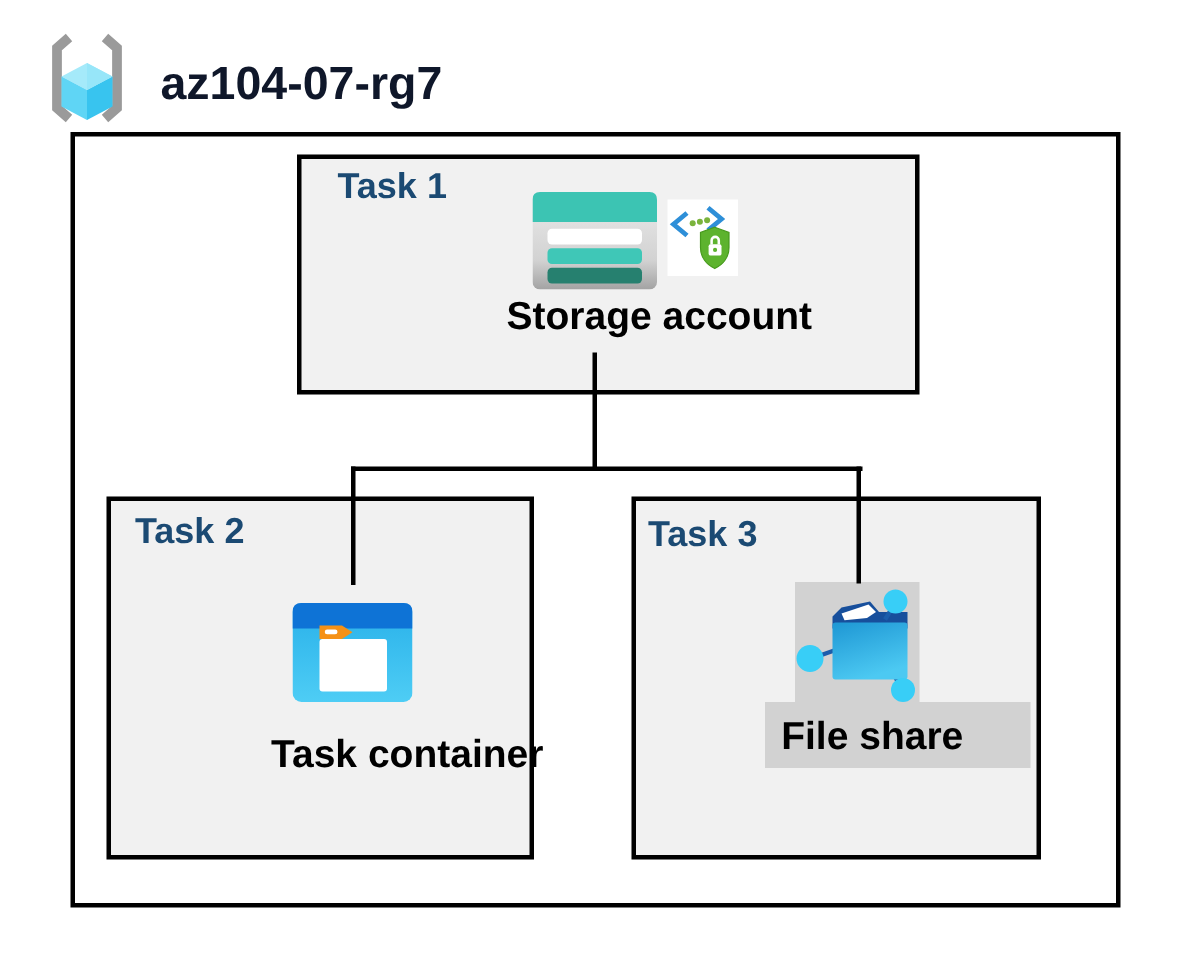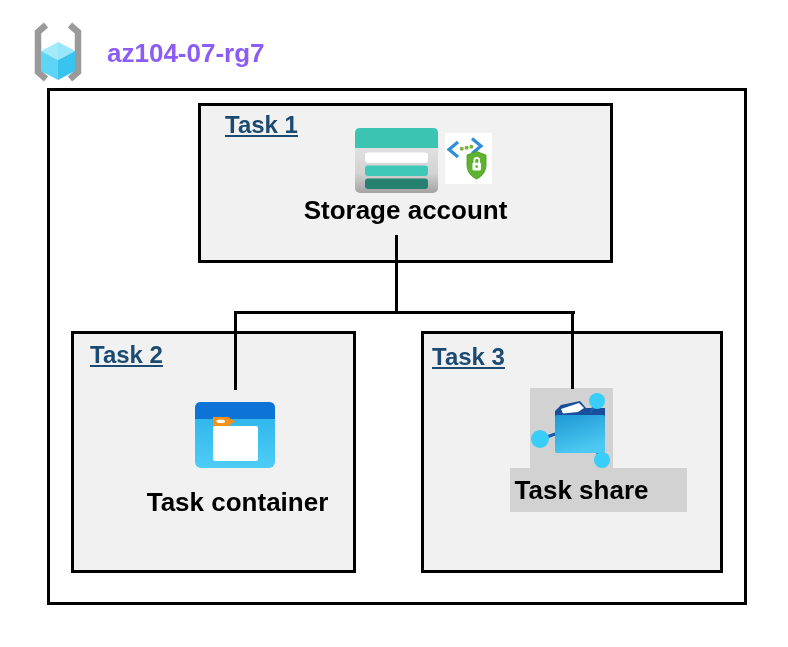--- a/index.html
+++ b/index.html
@@ -3,40 +3,41 @@
 <meta charset="utf-8">
 <style>
   html,body{margin:0;padding:0;background:#ffffff;}
   .canvas{
     position:relative;width:788px;height:647px;background:#ffffff;
     font-family:"Liberation Sans",sans-serif;overflow:hidden;
   }
   .abs{position:absolute;}
   
   .rg-title{
-    position:absolute;left:107px;top:38px;font-size:26px;font-weight:bold;
-    color:#8b5cf6;letter-spacing:0px;
+    position:absolute;left:107px;top:38px;font-size:31px;font-weight:bold;
+    color:#0f172a;letter-spacing:0px;
   }
   
   .outer-box{
     position:absolute;left:47px;top:88px;width:700px;height:517px;
     border:3px solid #000;box-sizing:border-box;background:#ffffff;
   }
   .task-box{
     position:absolute;background:#f1f1f1;border:3px solid #000;box-sizing:border-box;
   }
   .task1{left:198px;top:103px;width:415px;height:160px;}
   .task2{left:71px;top:331px;width:285px;height:242px;}
-  .task3{left:421px;top:331px;width:302px;height:242px;}
+  .task3{left:421px;top:331px;width:273px;height:242px;}
   .task-label{
-    position:absolute;font-size:24px;font-weight:bold;color:#1b4a73;line-height:1.1;text-decoration:underline;
+    position:absolute;font-size:24px;font-weight:bold;color:#1b4a73;line-height:1.1;
   }
   .res-label{
     position:absolute;font-size:26px;font-weight:bold;color:#000;line-height:1.1;
     text-align:center;
+    padding-left:34px;
   }
   
   .line{position:absolute;background:#000;}
   
   .fs-square{position:absolute;left:106px;top:54px;width:83px;height:80px;background:#d2d2d2;overflow:visible;}
   .fs-label{
     position:absolute;left:86px;top:134px;width:177px;height:44px;background:#d2d2d2;
     display:flex;align-items:center;justify-content:center;padding-right:34px;box-sizing:border-box;
     font-size:26px;font-weight:bold;color:#000;
   }
@@ -131,21 +132,21 @@
         <line x1="28" y1="45" x2="11" y2="51" stroke="#1b5dab" stroke-width="3"></line>
         <line x1="66" y1="62" x2="72" y2="72" stroke="#1b5dab" stroke-width="3"></line>
         <rect x="25" y="27" width="50" height="38" rx="2" fill="url(#ff)"></rect>
         <circle cx="67" cy="13" r="8" fill="#38cef7"></circle>
         <circle cx="10" cy="51" r="9" fill="#38cef7"></circle>
         <circle cx="72" cy="72" r="8" fill="#38cef7"></circle>
       </svg>
     </div>
 
     <div class="fs-label">
-      <span>Task share</span>
+      <span>File share</span>
     </div>
   </div>
 
   <div class="line" style="left:395px;top:235px;width:3px;height:79px"></div>
   <div class="line" style="left:234px;top:311px;width:341px;height:3px"></div>
   <div class="line" style="left:234px;top:311px;width:3px;height:79px"></div>
   <div class="line" style="left:571px;top:311px;width:3px;height:78px"></div>
 
 </div>
 

